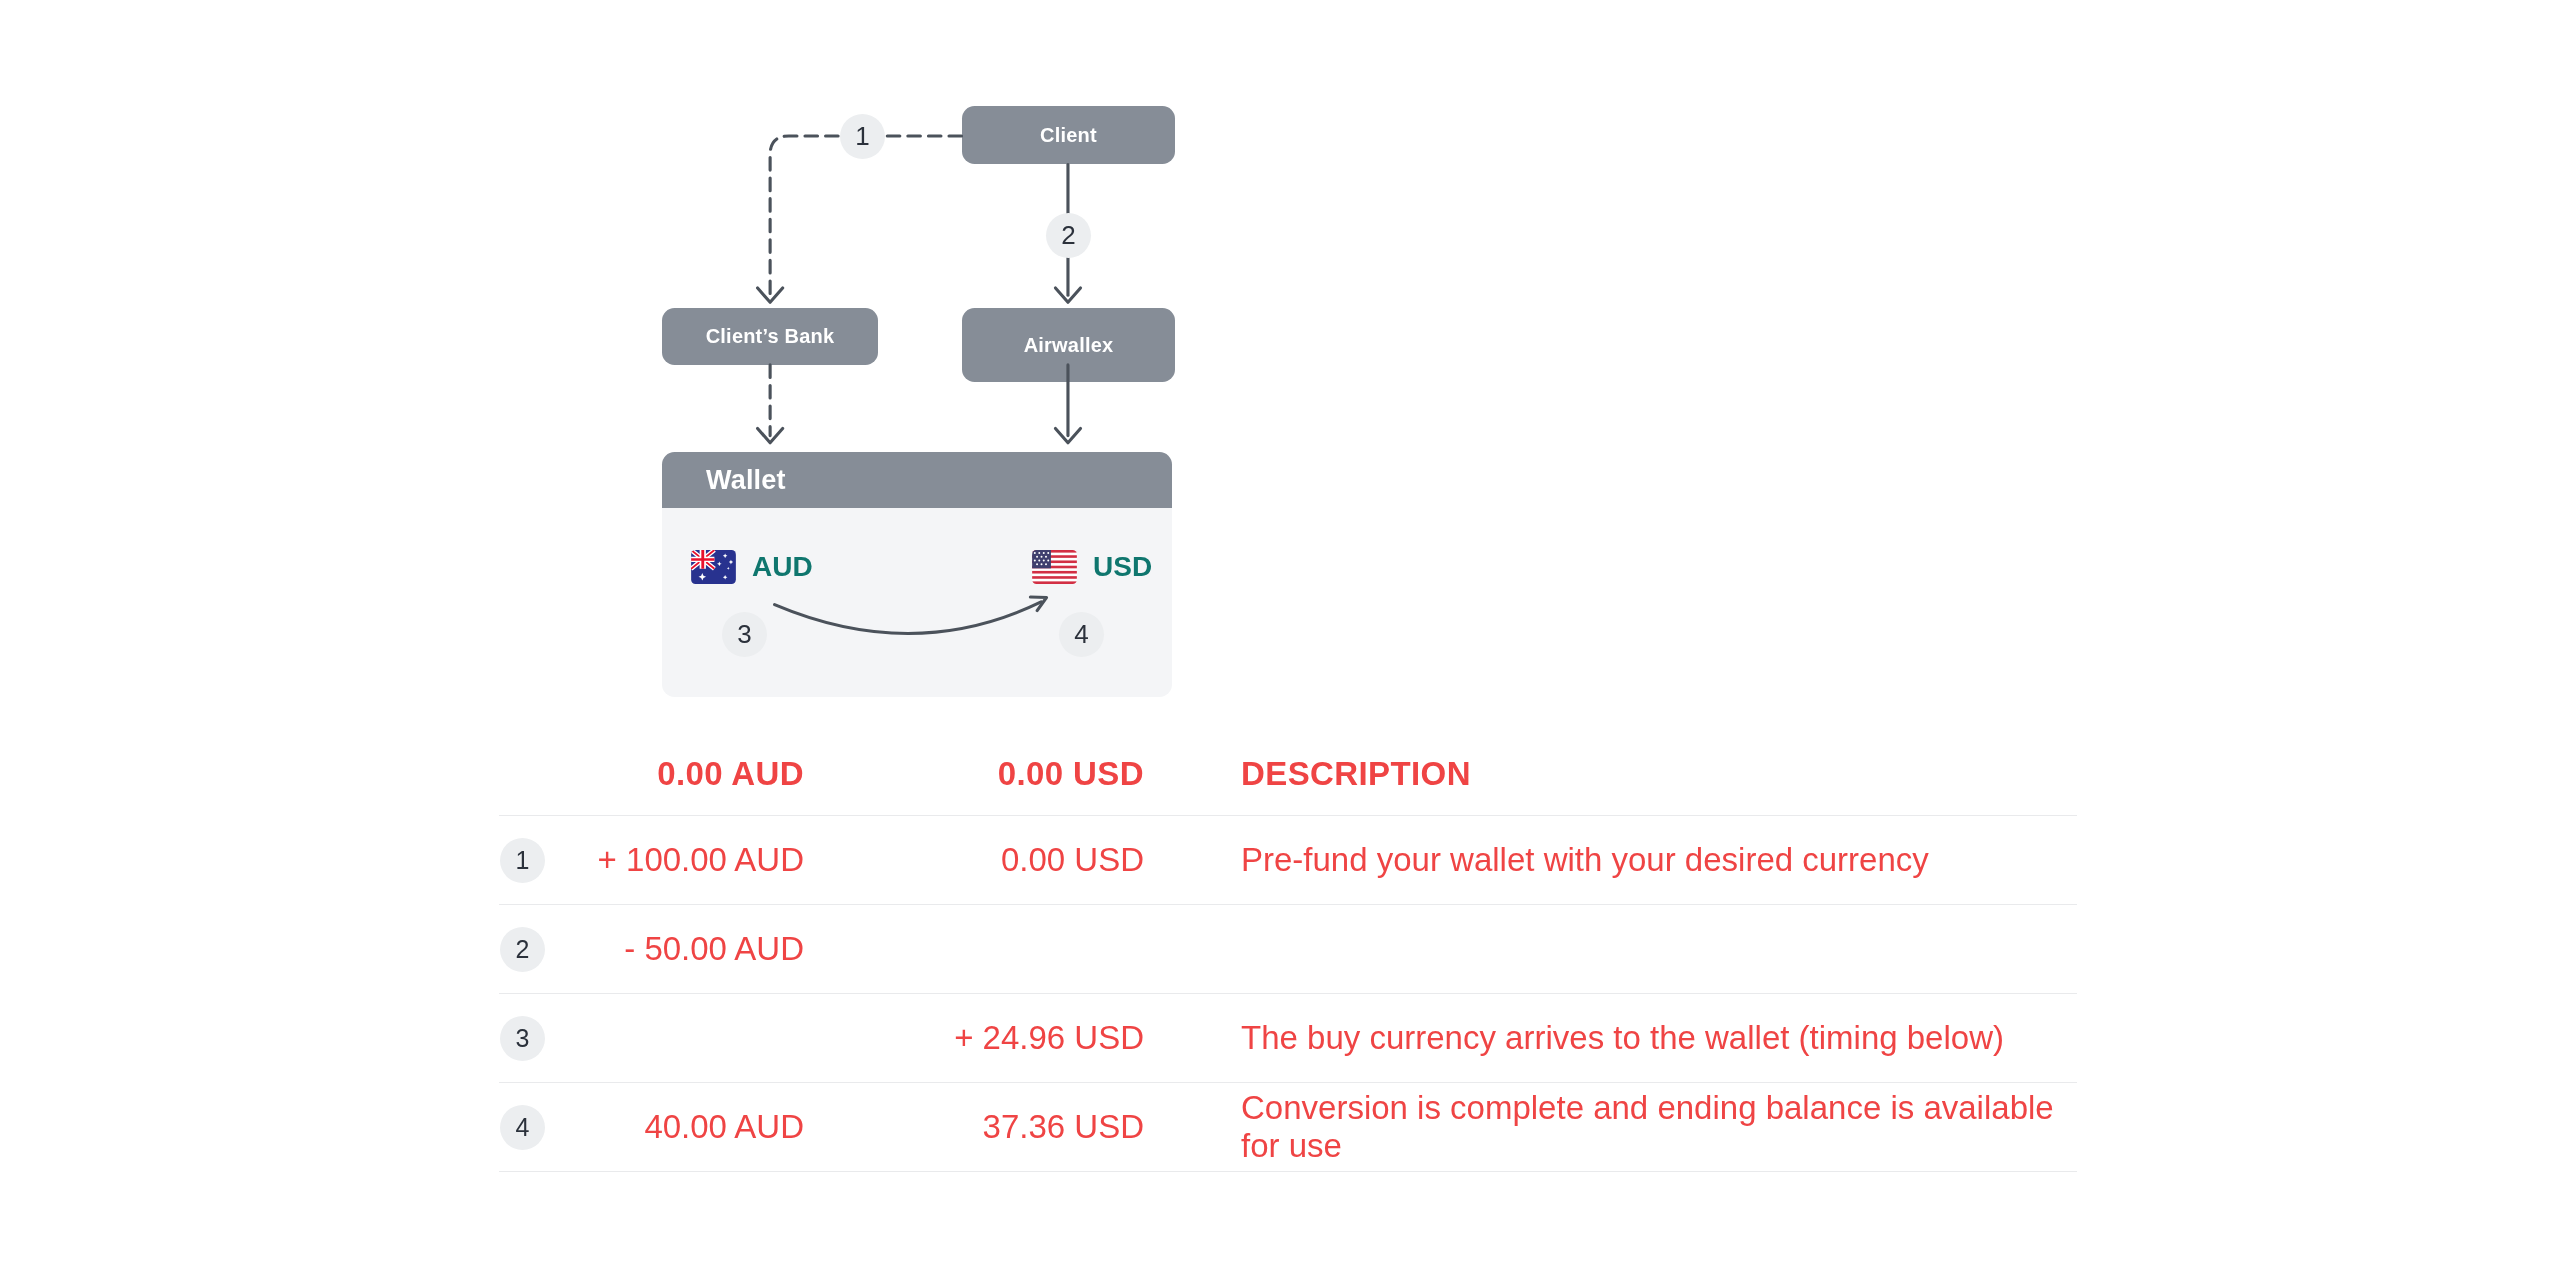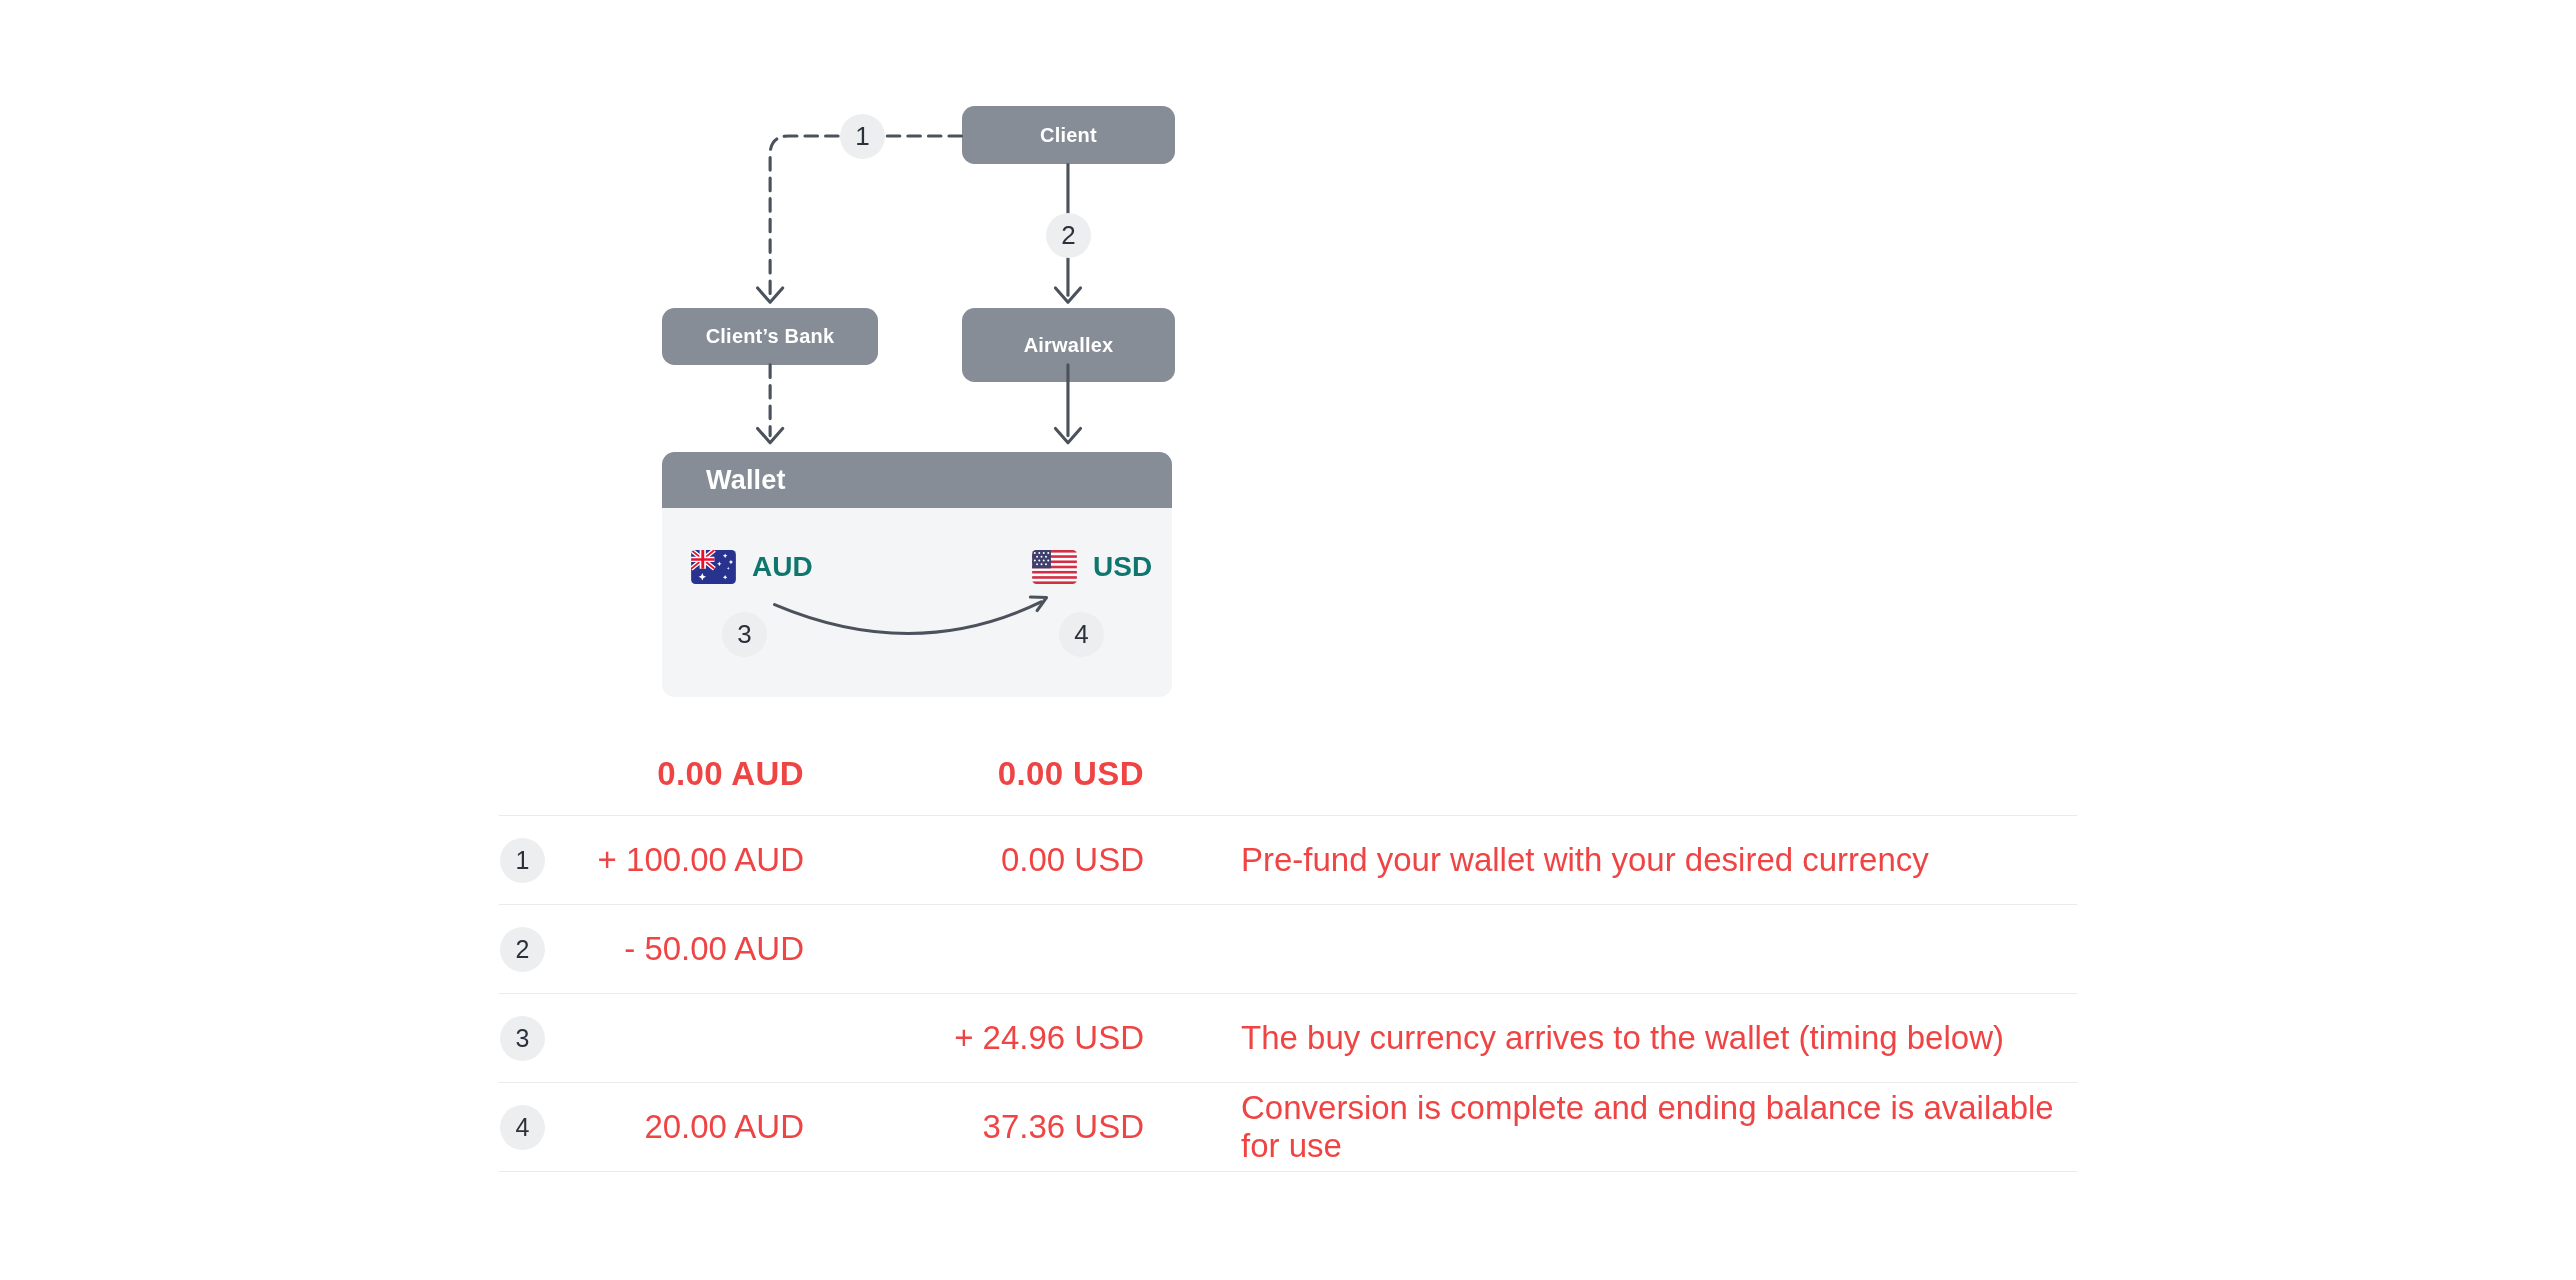--- a/index.html
+++ b/index.html
@@ -167,20 +167,21 @@
       </svg>
     </span>
     <span class="code">USD</span>
   </div>
 
   <div class="steps-table">
     <div class="trow head">
       <div class="cell"></div>
       <div class="cell amount">0.00 AUD</div>
       <div class="cell amount">0.00 USD</div>
+      <div class="cell desc">DESCRIPTION</div>
     </div>
 
     <div class="trow data">
       <div class="badge">
           <span>1</span>
         </div>
       <div class="cell amount">+ 100.00 AUD</div>
       <div class="cell amount">0.00 USD</div>
       <div class="cell desc">Pre-fund your wallet with your desired currency</div>
     </div>
@@ -199,20 +200,20 @@
         </div>
       <div class="cell amount"></div>
       <div class="cell amount">+ 24.96 USD</div>
       <div class="cell desc">The buy currency arrives to the wallet (timing below)</div>
     </div>
 
     <div class="trow data">
       <div class="badge">
           <span>4</span>
         </div>
-      <div class="cell amount">20.00 AUD</div>
+      <div class="cell amount">40.00 AUD</div>
       <div class="cell amount">37.36 USD</div>
       <div class="cell desc">Conversion is complete and ending balance is available for use</div>
     </div>
   </div>
 
 </div>
 
 
 </body></html>

